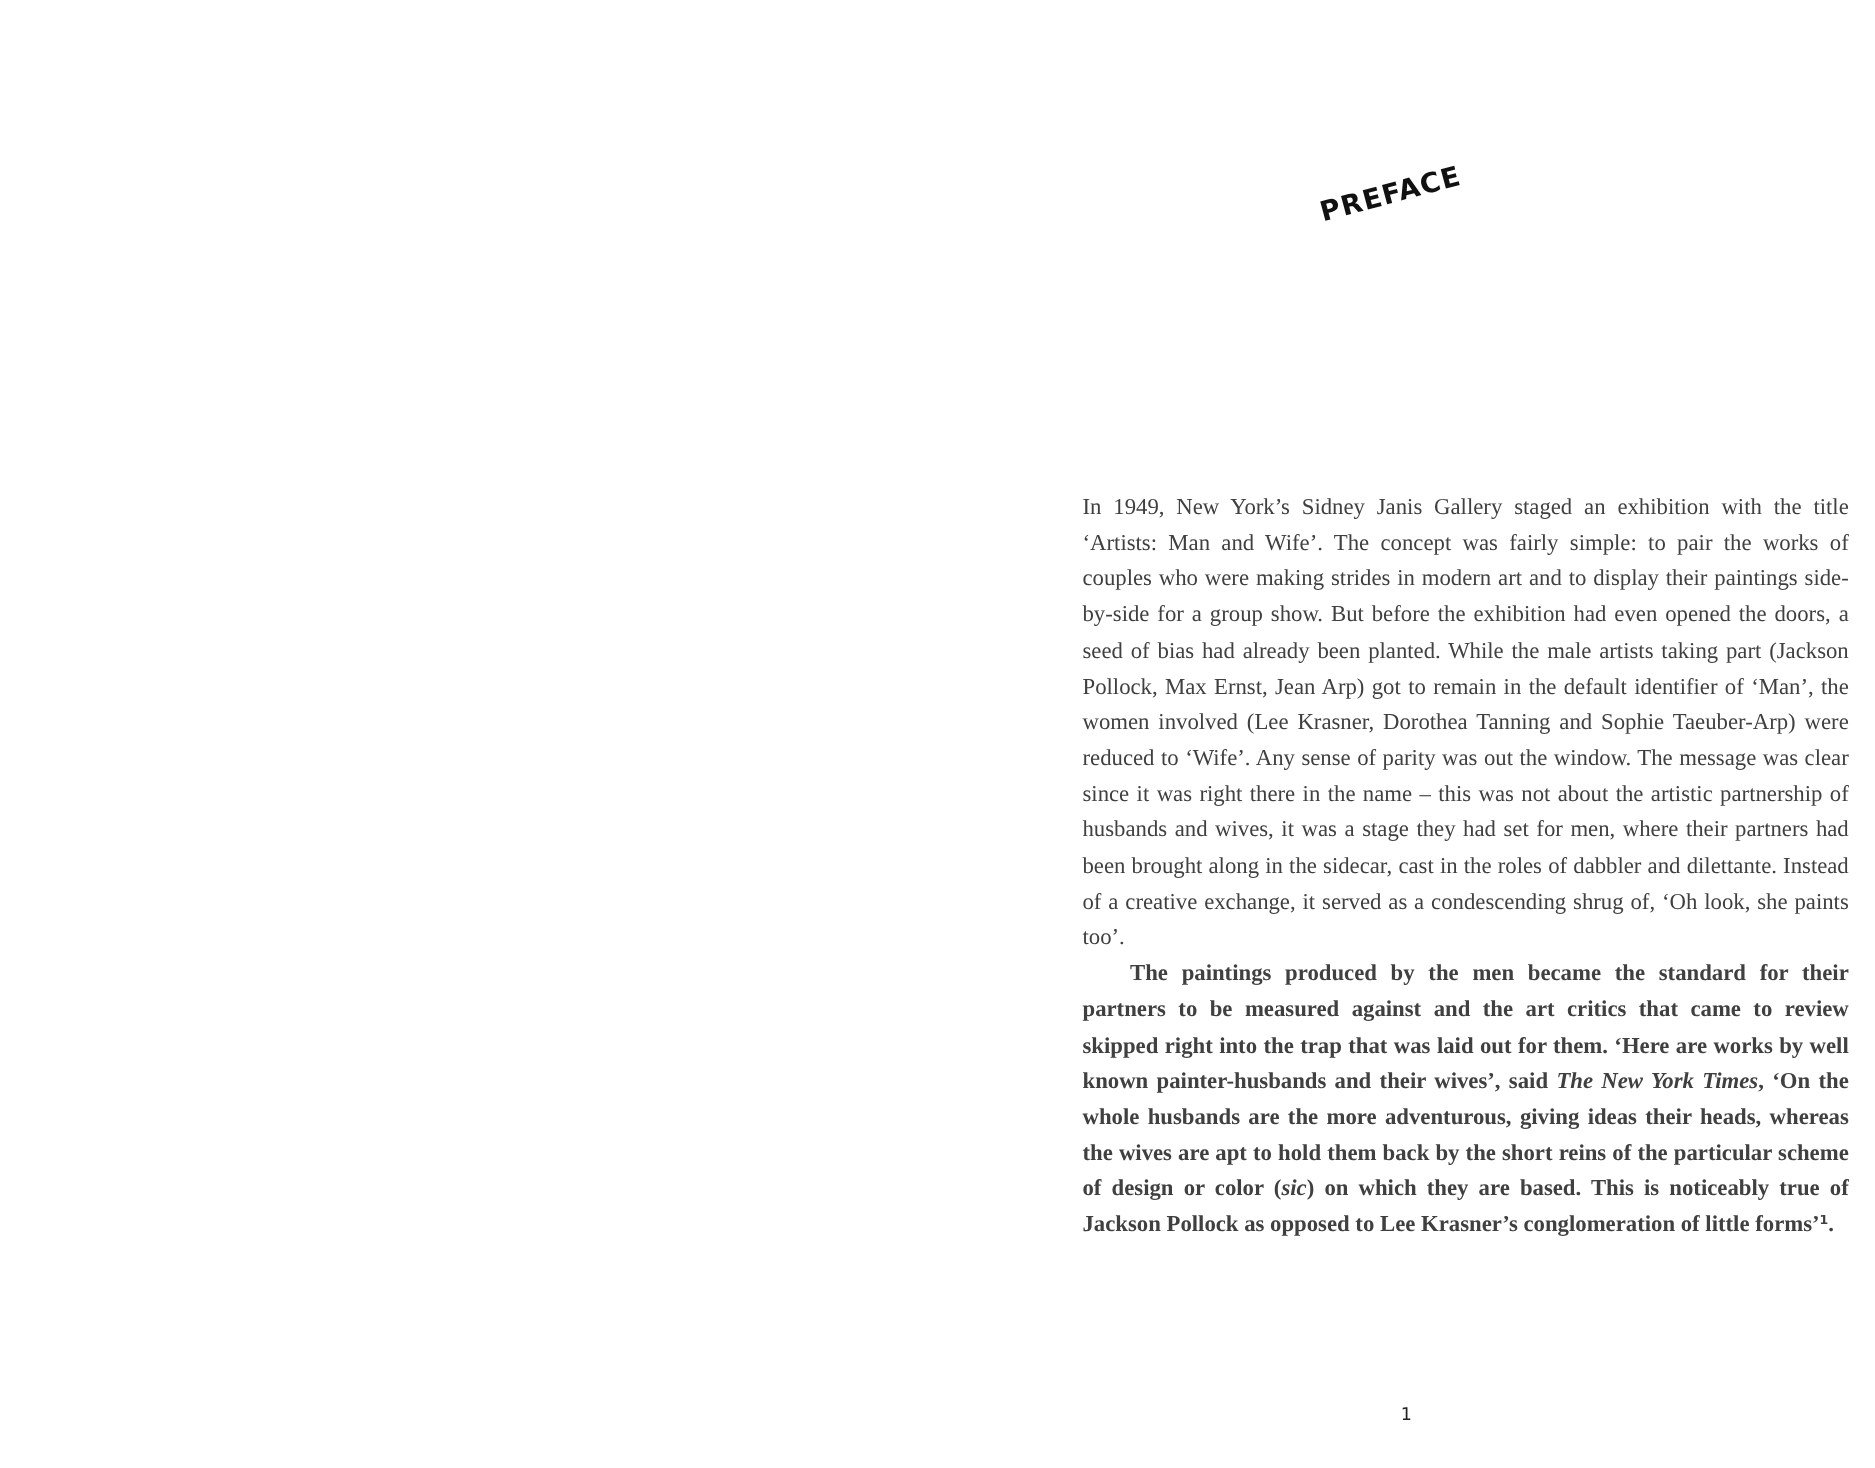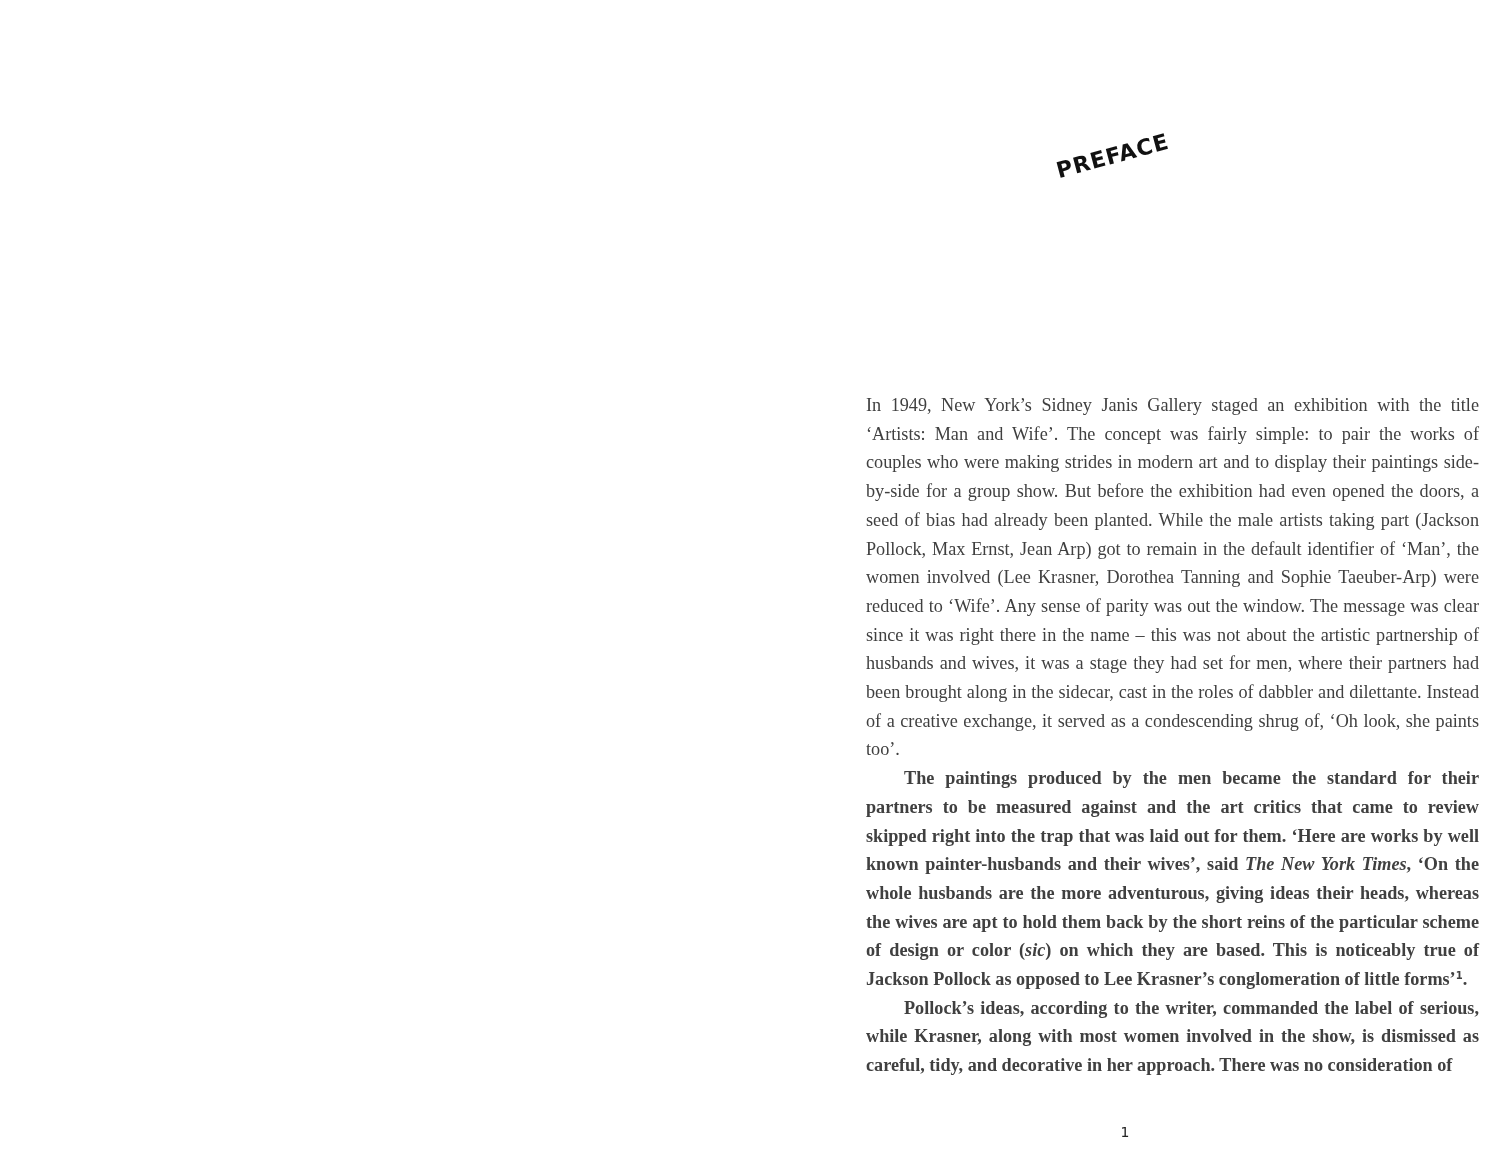--- a/index.html
+++ b/index.html
@@ -93,17 +93,16 @@
 <div class="spread">
   <div class="page-left"></div>
 
   <div class="page-right"></div>
 
   <div class="chapter-title">PREFACE</div>
 
   <div class="body-text">
     <p>In 1949, New York’s Sidney Janis Gallery staged an exhibition with the title ‘Artists: Man and Wife’. The concept was fairly simple: to pair the works of couples who were making strides in modern art and to display their paintings side-by-side for a group show. But before the exhibition had even opened the doors, a seed of bias had already been planted. While the male artists taking part (Jackson Pollock, Max Ernst, Jean Arp) got to remain in the default identifier of ‘Man’, the women involved (Lee Krasner, Dorothea Tanning and Sophie Taeuber-Arp) were reduced to ‘Wife’. Any sense of parity was out the window. The message was clear since it was right there in the name – this was not about the artistic partnership of husbands and wives, it was a stage they had set for men, where their partners had been brought along in the sidecar, cast in the roles of dabbler and dilettante. Instead of a creative exchange, it served as a condescending shrug of, ‘Oh look, she paints too’.</p>
     <p class="indent">The paintings produced by the men became the standard for their partners to be measured against and the art critics that came to review skipped right into the trap that was laid out for them. ‘Here are works by well known painter-husbands and their wives’, said <em>The New York Times</em>, ‘On the whole husbands are the more adventurous, giving ideas their heads, whereas the wives are apt to hold them back by the short reins of the particular scheme of design or color (<em>sic</em>) on which they are based. This is noticeably true of Jackson Pollock as opposed to Lee Krasner’s conglomeration of little forms’<sup>1</sup>.</p>
-    <p class="indent">Pollock’s ideas, according to the writer, commanded the label of serious, while Krasner, along with most women involved in the show, is dismissed as careful, tidy, and decorative in her approach. There was no consideration of</p>
   </div>
 
   <div class="page-number">1</div>
 </div>
 
 </body></html>

